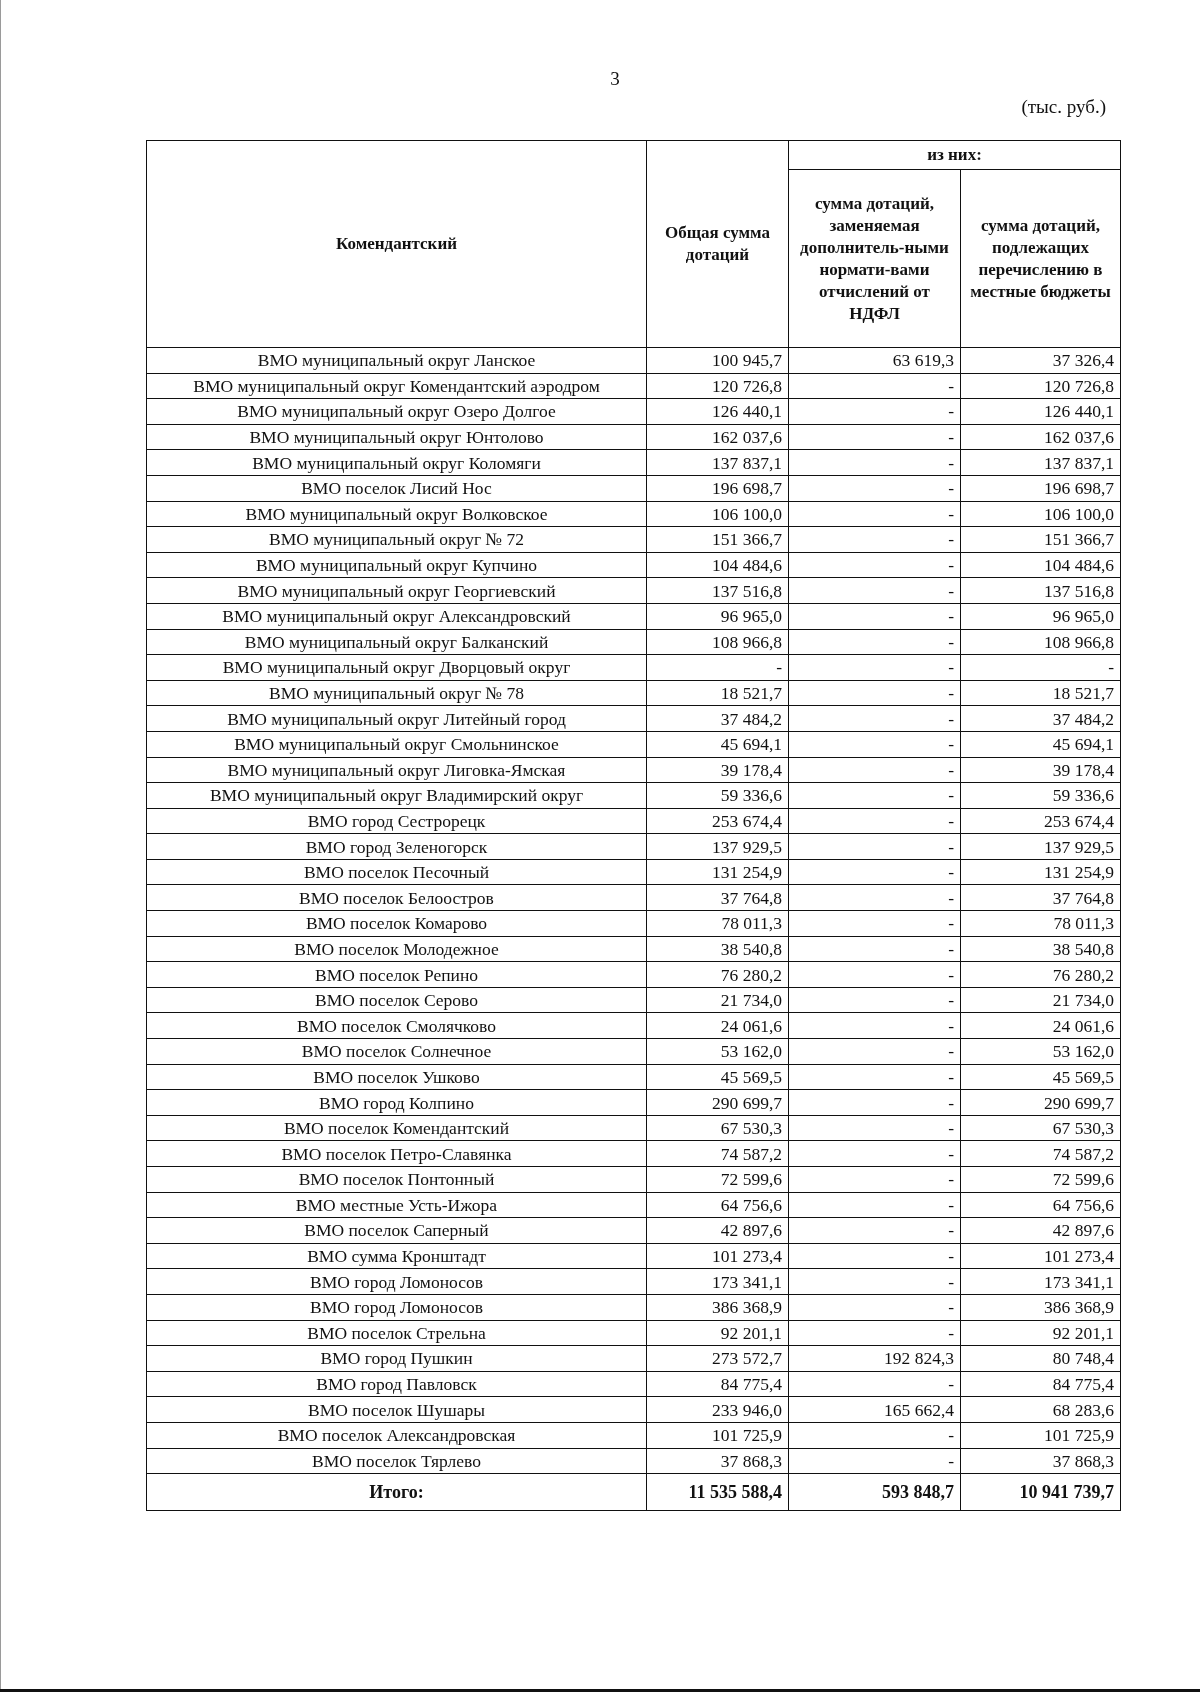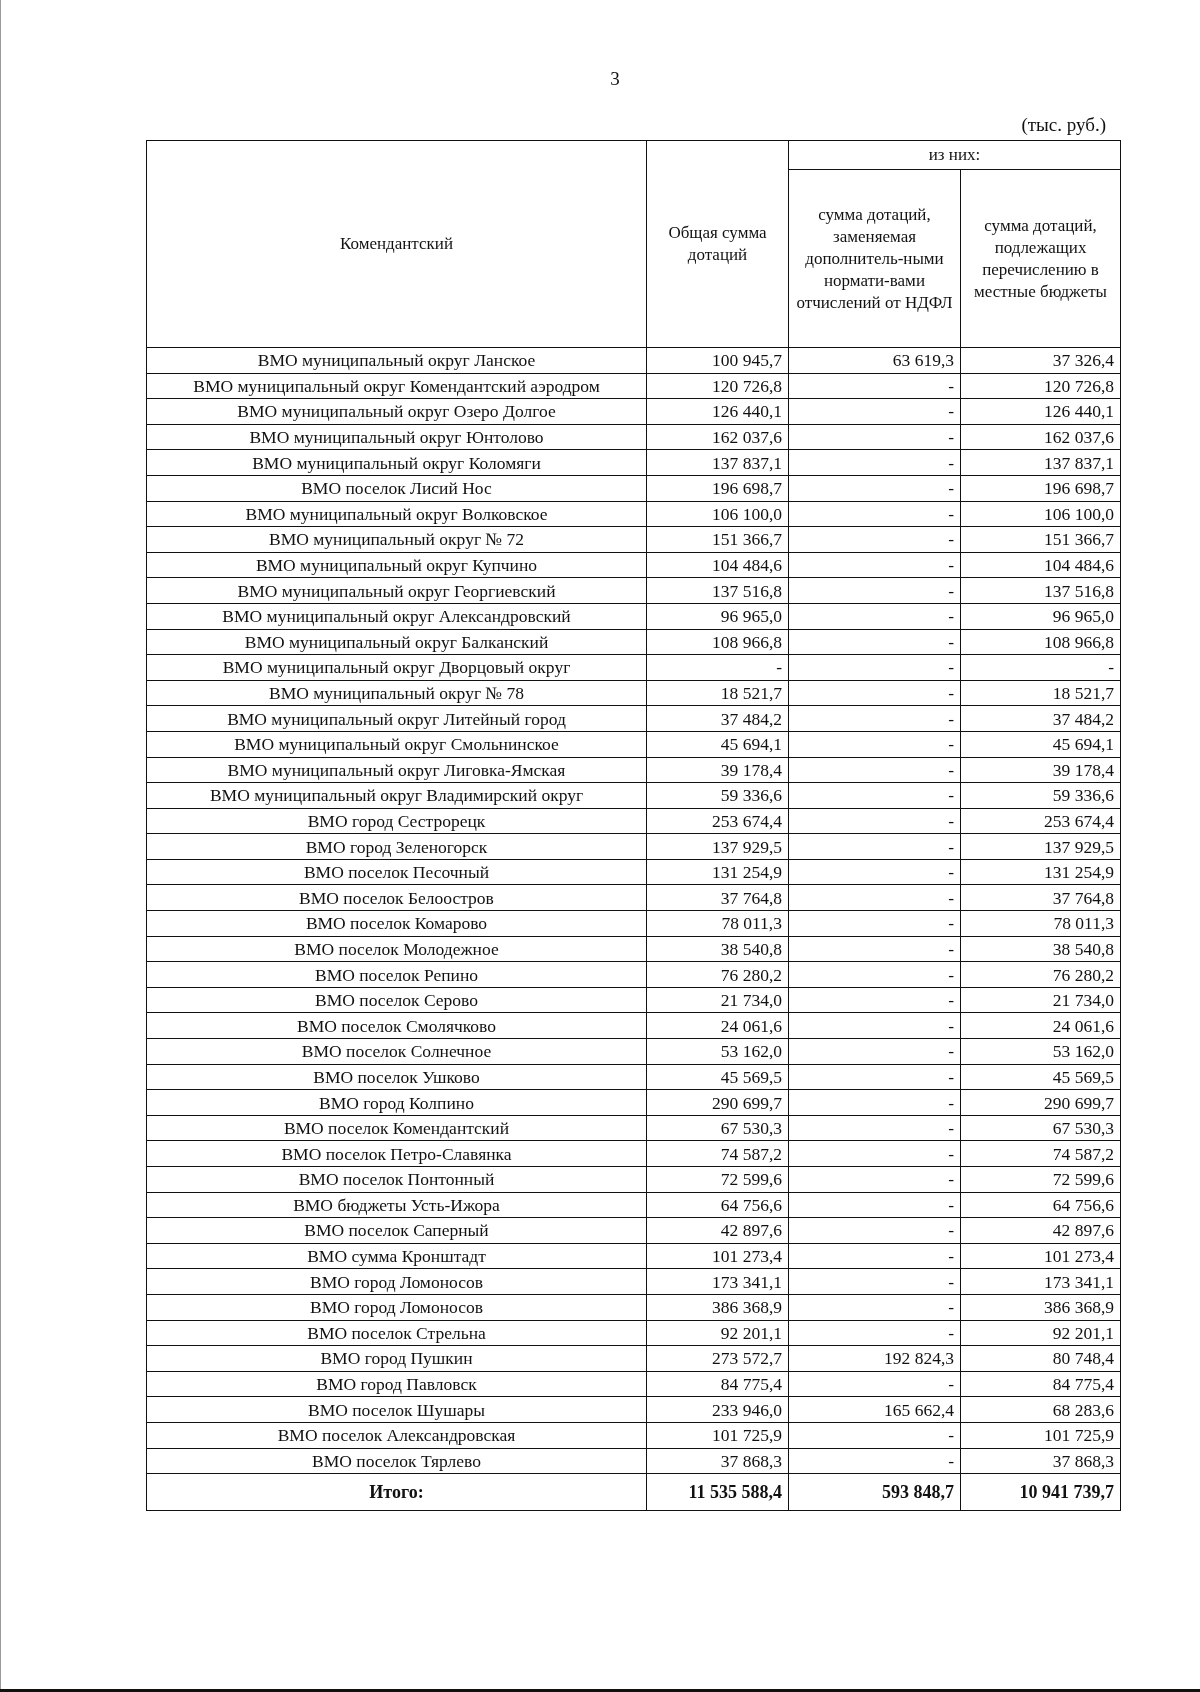--- a/index.html
+++ b/index.html
@@ -3,29 +3,29 @@
 <meta charset="utf-8">
 <style>
   html, body { margin: 0; padding: 0; background: #ffffff; }
   body {
     width: 1200px; height: 1692px; position: relative; overflow: hidden;
     font-family: "Liberation Serif", "DejaVu Serif", serif; color: #111;
   }
   .left-edge { position: absolute; left: 0; top: 0; width: 1px; height: 1692px; background: #9a9a9a; }
   .bottom-edge { position: absolute; left: 0; bottom: 0; width: 1200px; height: 3px; background: #111; }
   .page-number { position: absolute; left: 600px; top: 68px; width: 30px; text-align: center; font-size: 19px; }
-  .units { position: absolute; right: 94px; top: 114px; font-size: 19px; }
+  .units { position: absolute; right: 94px; top: 96px; font-size: 19px; }
   table.grid {
     position: absolute; left: 146px; top: 140px; width: 974px;
     border-collapse: collapse; table-layout: fixed; font-size: 17.5px;
   }
   table.grid td, table.grid th { border: 1.5px solid #111; padding: 0 6px; }
   col.c-name { width: 500px; } col.c-total { width: 142px; }
   col.c-ndfl { width: 172px; } col.c-local { width: 160px; }
-  th { font-weight: normal; text-align: center; font-size: 17px; line-height: 22px; vertical-align: middle; }
+  th { font-weight: bold; text-align: center; font-size: 17px; line-height: 22px; vertical-align: middle; }
   th.izn { height: 28px; }
   th.hdr-name { height: 206px; }
   tbody td { height: 24.6px; line-height: 22px; white-space: nowrap; }
   td.name { text-align: center; }
   td.num { text-align: right; }
   tr.total td { font-weight: bold; height: 36px; font-size: 18px; margin-top: 26px; }
 </style>
 </head>
 <body>
 
@@ -246,21 +246,21 @@
         <td class="num">-</td>
         <td class="num">74 587,2</td>
       </tr>
       <tr>
         <td class="name">ВМО поселок Понтонный</td>
         <td class="num">72 599,6</td>
         <td class="num">-</td>
         <td class="num">72 599,6</td>
       </tr>
       <tr>
-        <td class="name">ВМО бюджеты Усть-Ижора</td>
+        <td class="name">ВМО местные Усть-Ижора</td>
         <td class="num">64 756,6</td>
         <td class="num">-</td>
         <td class="num">64 756,6</td>
       </tr>
       <tr>
         <td class="name">ВМО поселок Саперный</td>
         <td class="num">42 897,6</td>
         <td class="num">-</td>
         <td class="num">42 897,6</td>
       </tr>

